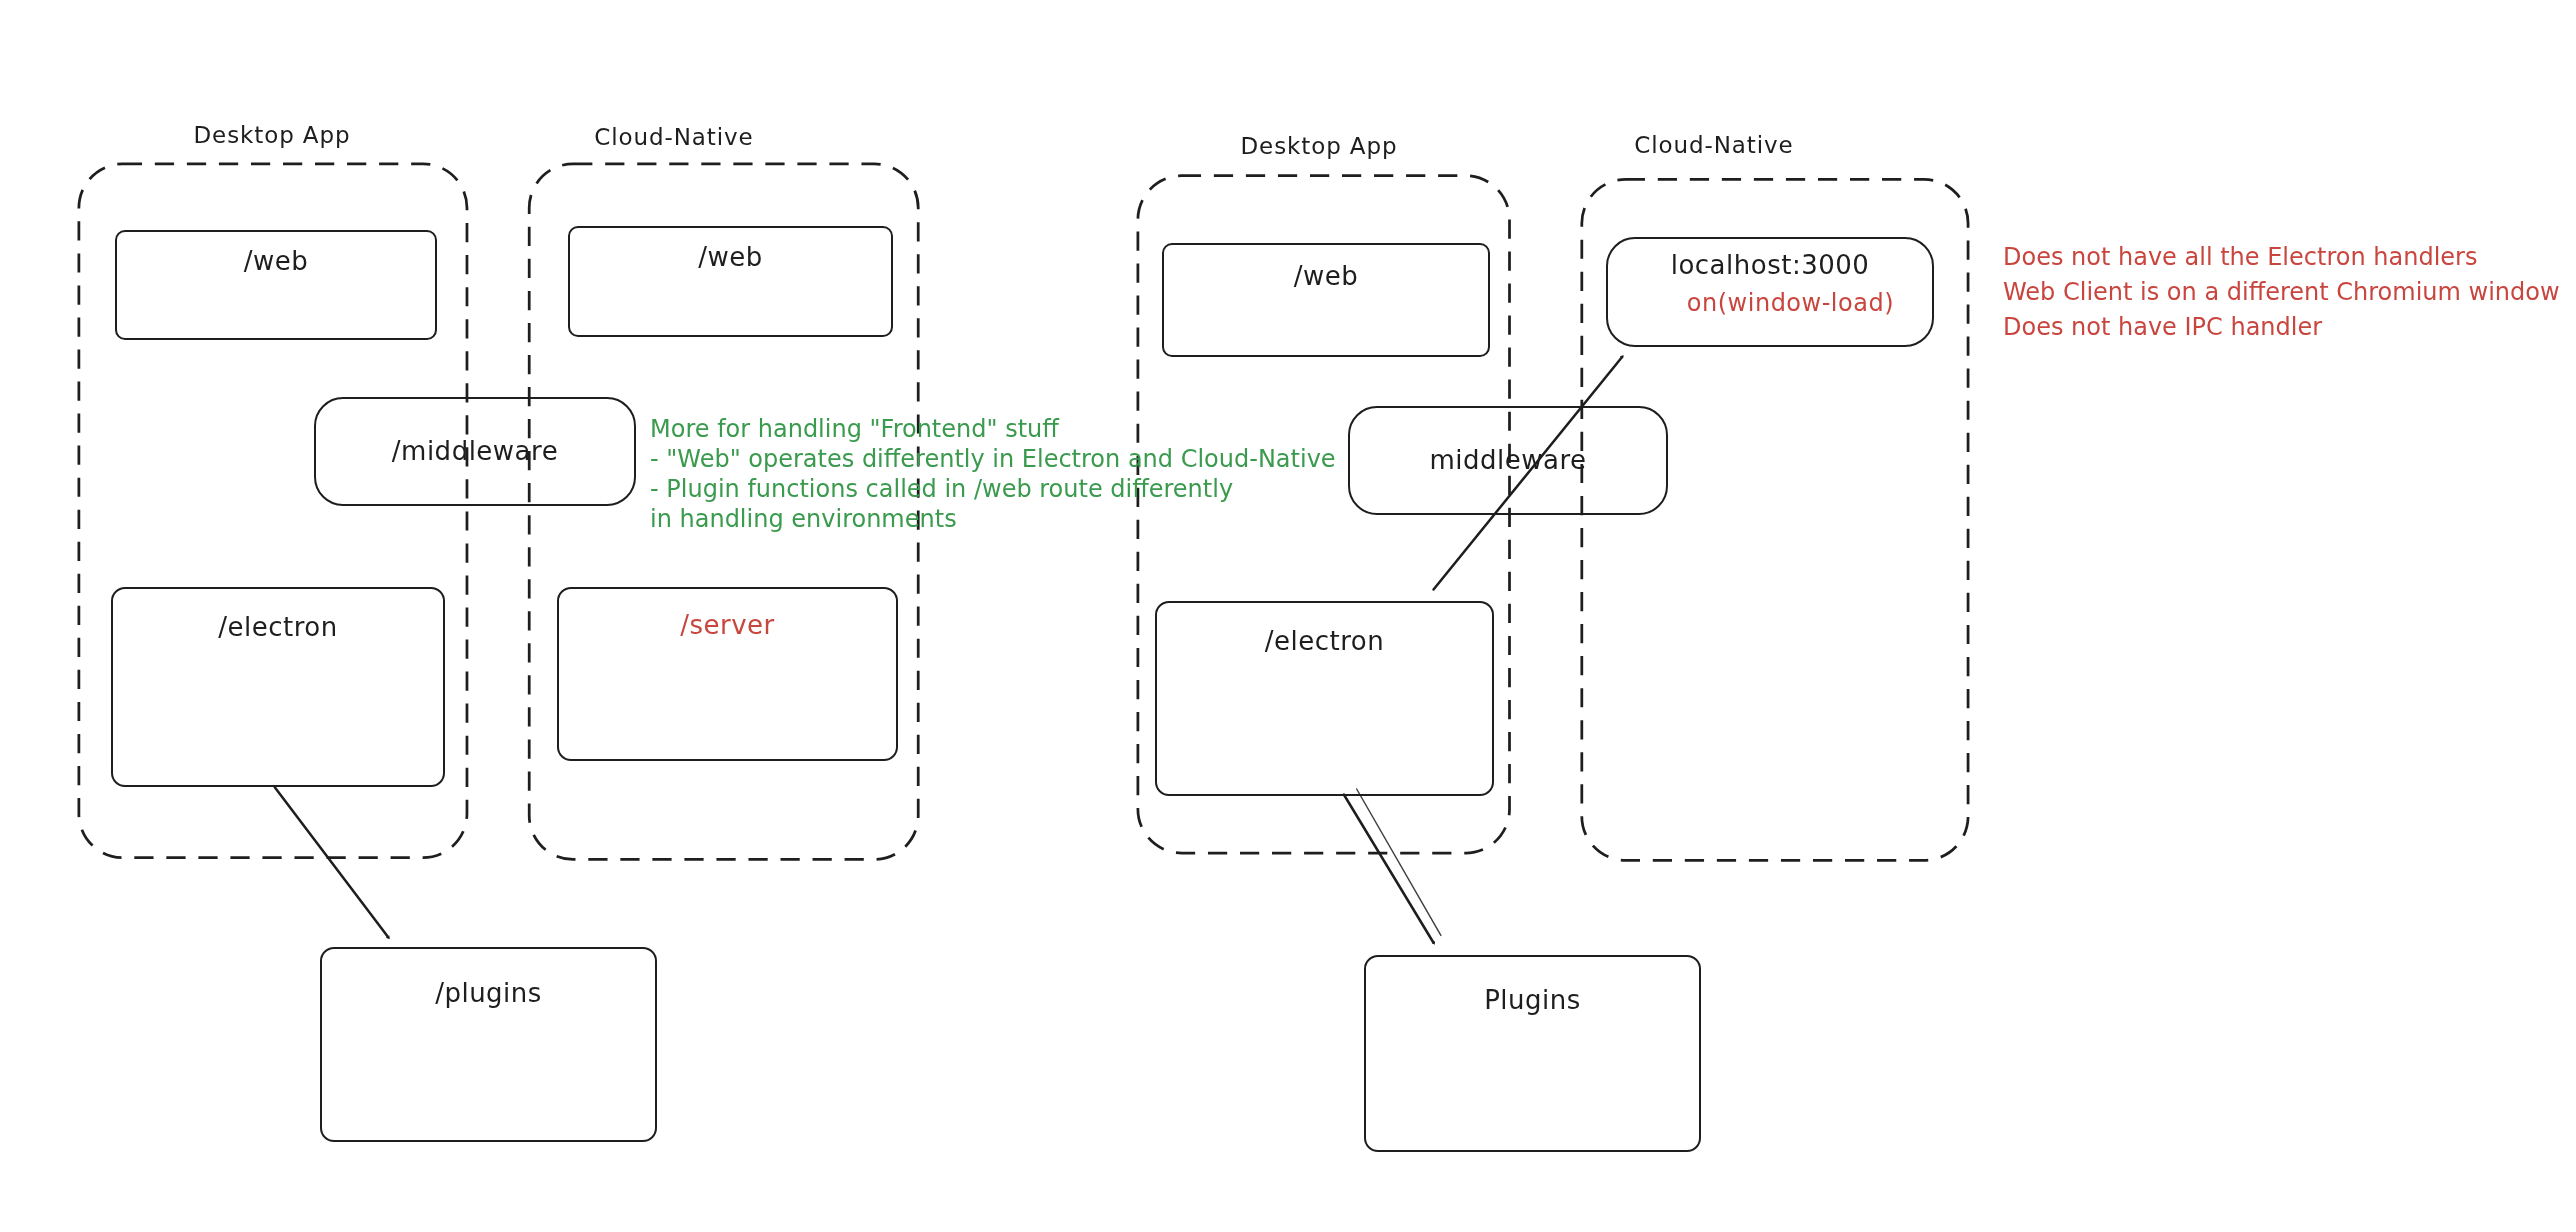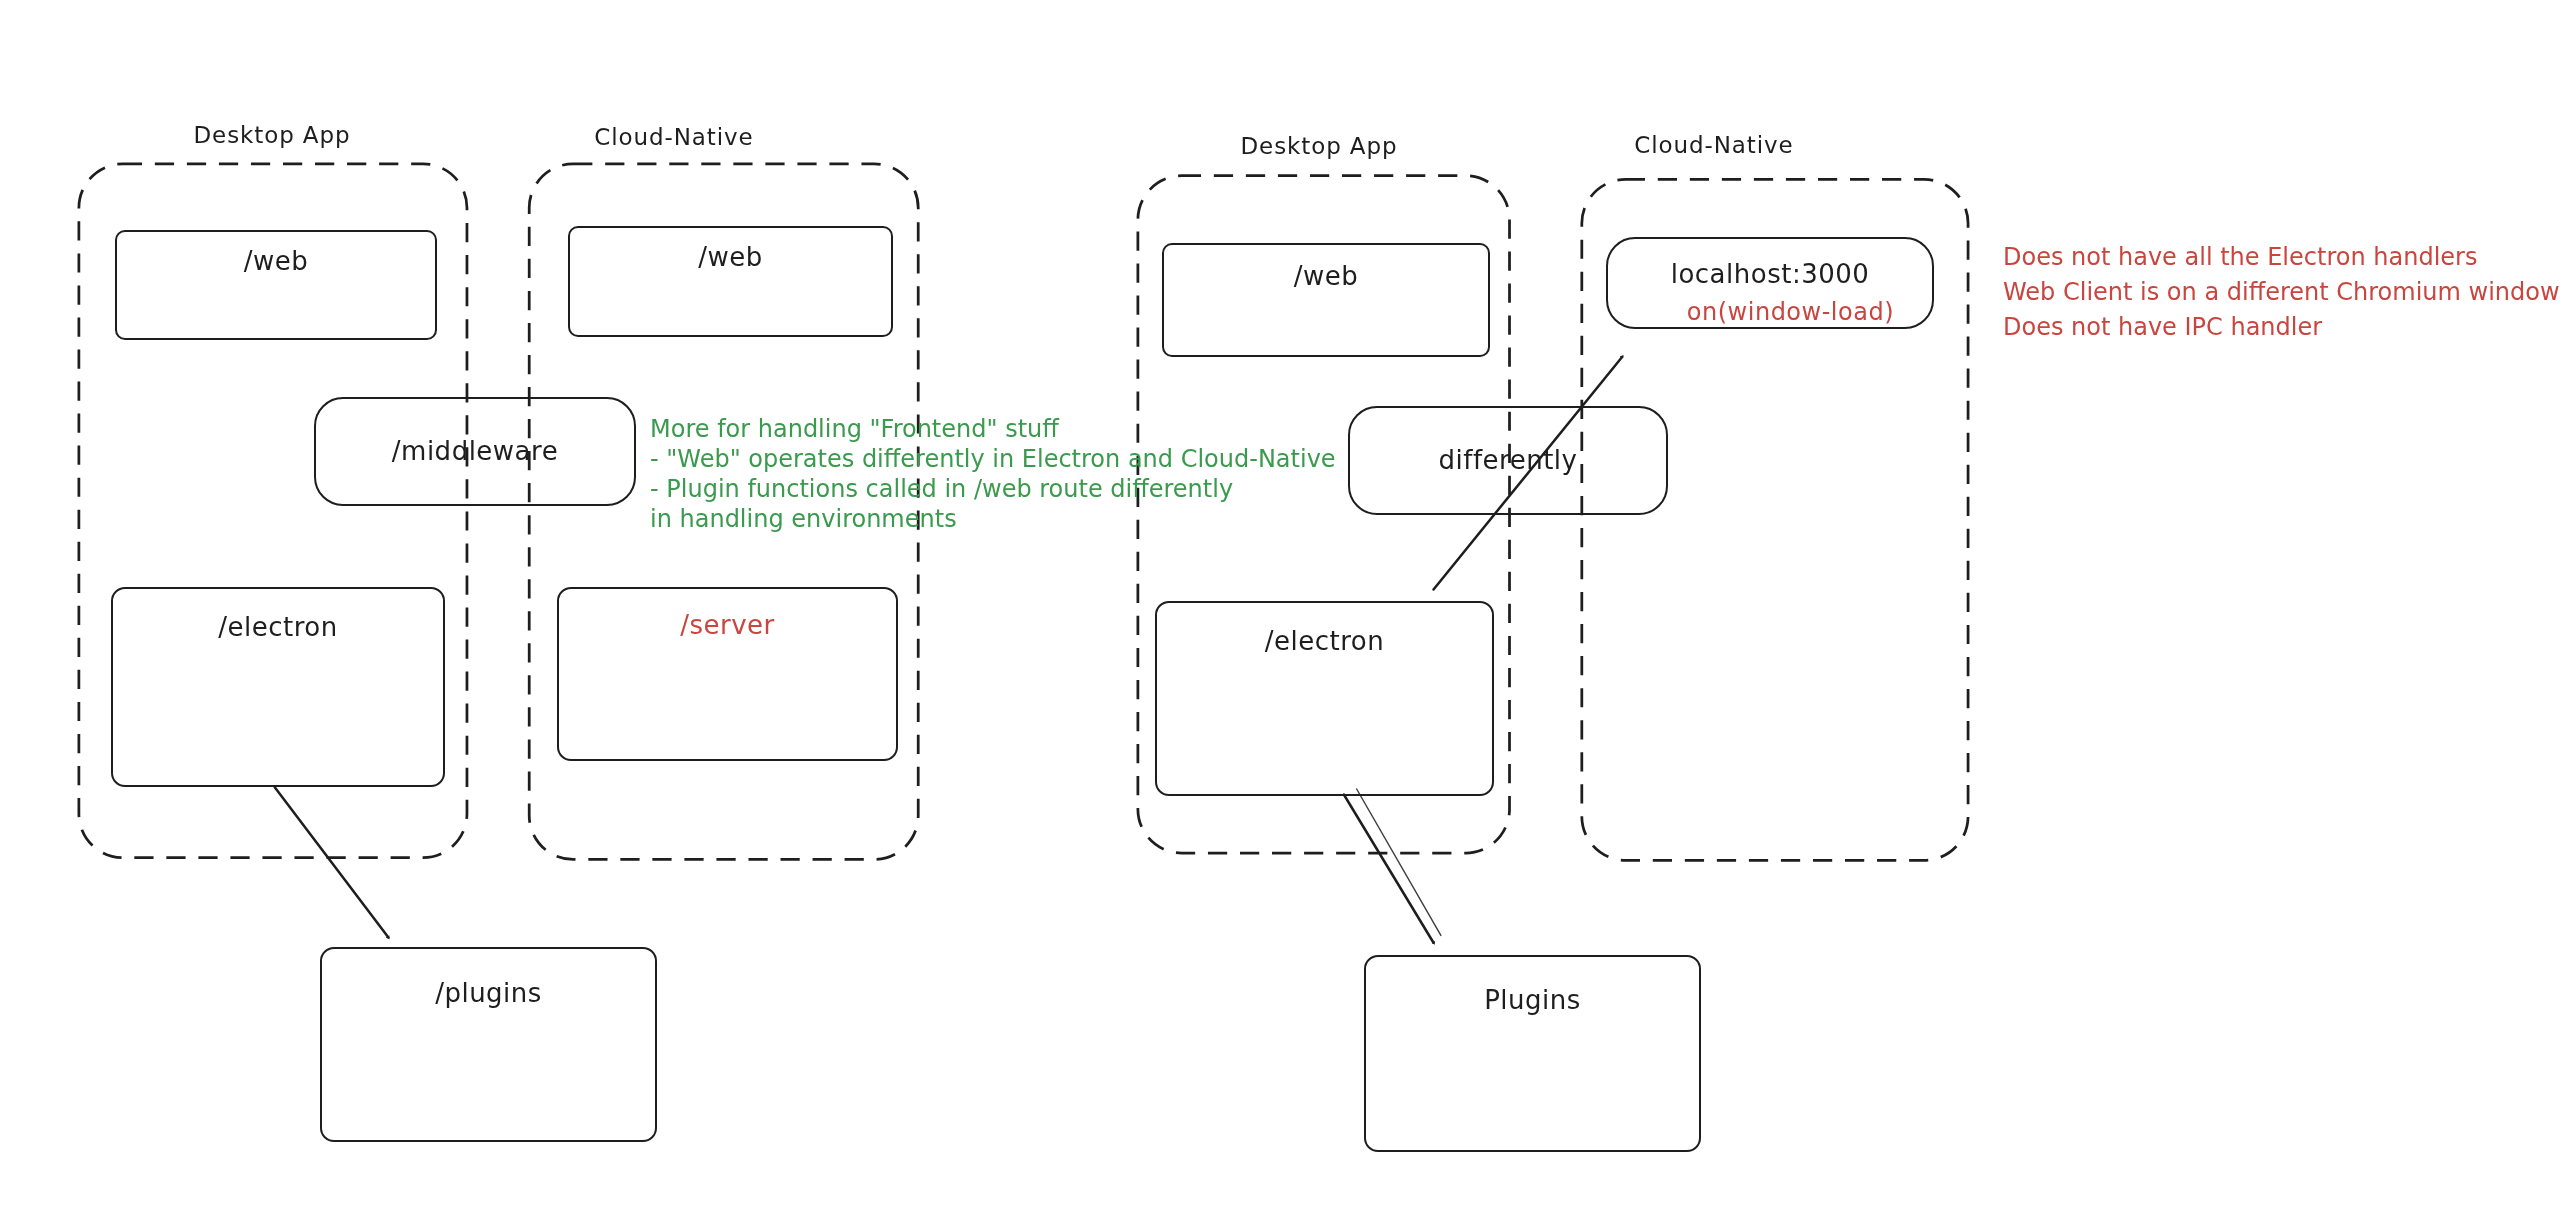--- a/index.html
+++ b/index.html
@@ -46,21 +46,21 @@
   #box-web-cloud-left    {left:568px;top:226px;width:325px;height:111px;padding-top:14.6px;}
   #box-middleware-left   {left:314px;top:397px;width:322px;height:109px;align-items:center;}
   #box-electron-left     {left:111px;top:587px;width:334px;height:200px;padding-top:24px;}
   #box-server            {left:557px;top:587px;width:341px;height:174px;padding-top:22px;}
   #box-plugins-left      {left:320px;top:947px;width:337px;height:195px;padding-top:30px;}
 
   
   #box-web-right         {left:1162px;top:243px;width:328px;height:114px;padding-top:16.5px;}
   #box-middleware-right  {left:1348px;top:406px;width:320px;height:109px;align-items:center;}
   #box-electron-right    {left:1155px;top:601px;width:339px;height:195px;padding-top:24px;}
-  #box-localhost         {left:1606px;top:237px;width:328px;height:92px;display:block;padding-top:21px;}
+  #box-localhost         {left:1606px;top:237px;width:328px;height:110px;display:block;padding-top:12px;}
   #box-plugins-right     {left:1364px;top:955px;width:337px;height:197px;padding-top:29px;}
 
   #box-localhost .lh-title{display:block;text-align:center;font-size:26px;}
   #box-localhost .lh-sub{display:block;text-align:right;padding-right:38px;margin-top:9.2px;font-size:24px;color:var(--red);}
 
   .red-text{color:var(--red);}
 
   .note{position:absolute;white-space:nowrap;}
   #note-frontend{left:650px;top:414px;font-size:24px;line-height:30px;color:var(--green);}
   #note-webclient{left:2003px;top:240px;font-size:24px;line-height:35px;color:var(--red);}
@@ -115,21 +115,21 @@
     <span class="red-text">/server</span>
   </div>
   <div class="box r-lg" id="box-plugins-left">
     <span>/plugins</span>
   </div>
 
   <div class="box r-sm" id="box-web-right">
     <span>/web</span>
   </div>
   <div class="box r-md" id="box-middleware-right">
-    <span>differently</span>
+    <span>middleware</span>
   </div>
   <div class="box r-lg" id="box-electron-right">
     <span>/electron</span>
   </div>
   <div class="box r-md" id="box-localhost">
     <span class="lh-title">localhost:3000</span>
     <span class="lh-sub">on(window-load)</span>
   </div>
   <div class="box r-lg" id="box-plugins-right">
     <span>Plugins</span>

